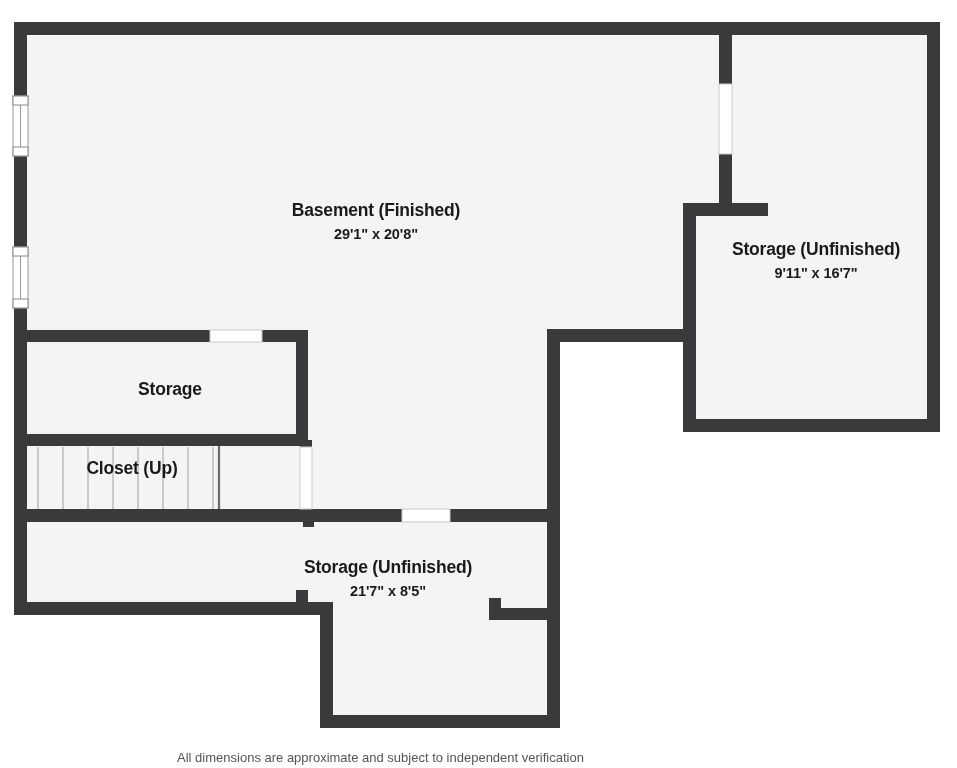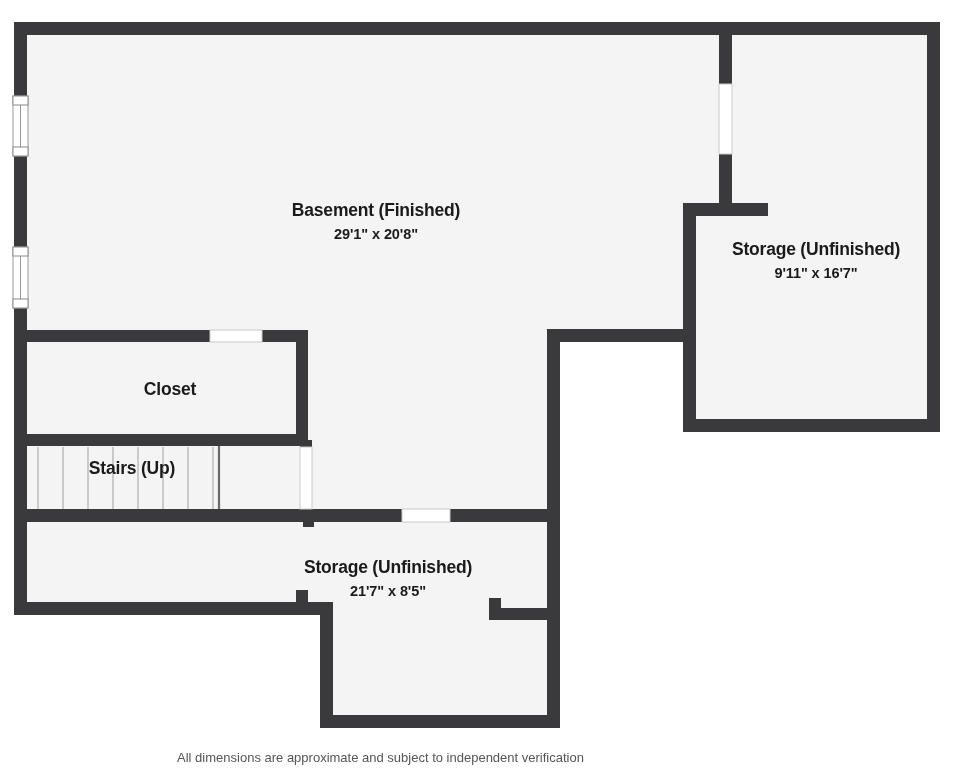--- a/index.html
+++ b/index.html
@@ -171,25 +171,25 @@
     <div class="room-name">Basement (Finished)</div>
     <div class="room-dims">29'1" x 20'8"</div>
   </div>
 
   <div class="room-label" style="left:816px; top:239px;">
     <div class="room-name">Storage (Unfinished)</div>
     <div class="room-dims">9'11" x 16'7"</div>
   </div>
 
   <div class="room-label" style="left:170px; top:379px;">
-    <div class="room-name">Closet</div>
+    <div class="room-name">Storage</div>
   </div>
 
   <div class="room-label" style="left:132px; top:458px;">
-    <div class="room-name">Stairs (Up)</div>
+    <div class="room-name">Closet (Up)</div>
   </div>
 
   <div class="room-label" style="left:388px; top:557px;">
     <div class="room-name">Storage (Unfinished)</div>
     <div class="room-dims">21'7" x 8'5"</div>
   </div>
 
   <div class="disclaimer">All dimensions are approximate and subject to independent verification</div>
 
 </div>

